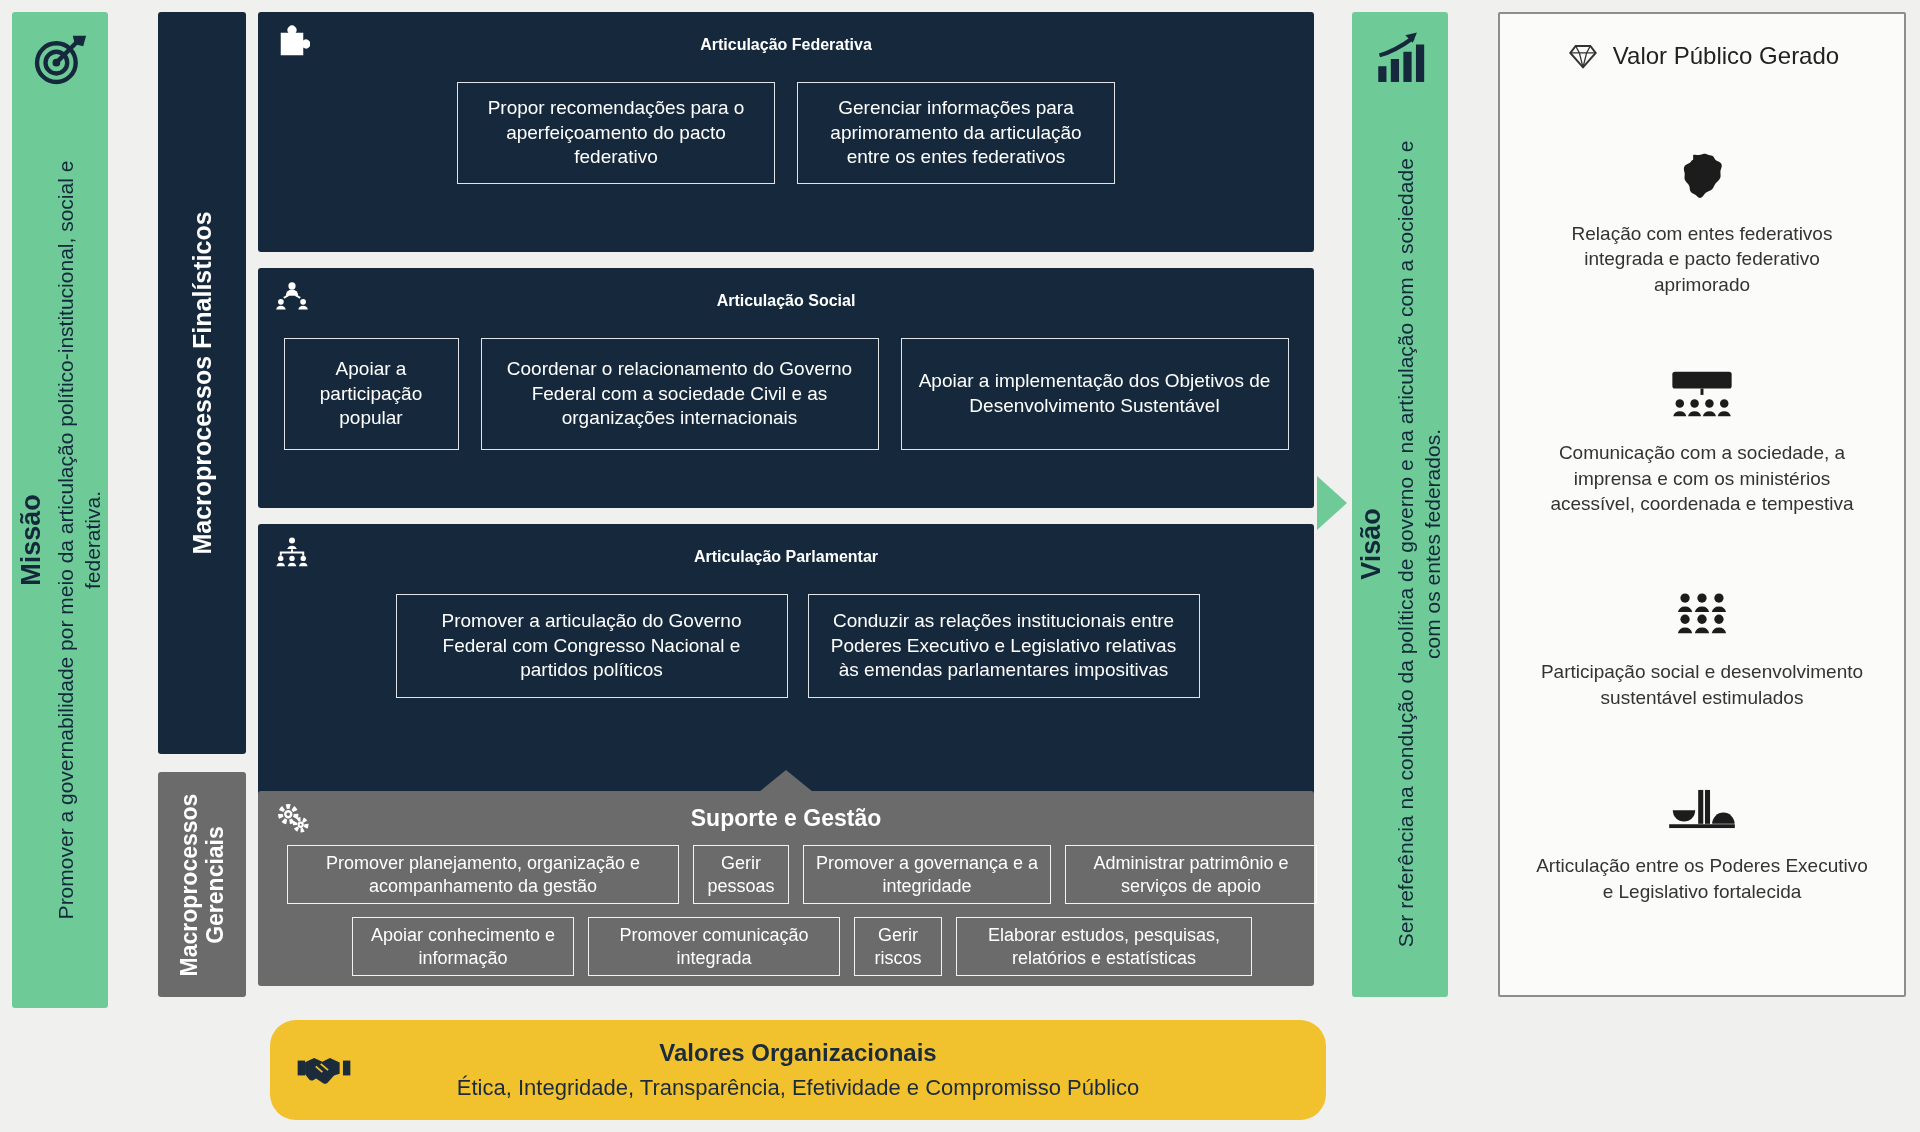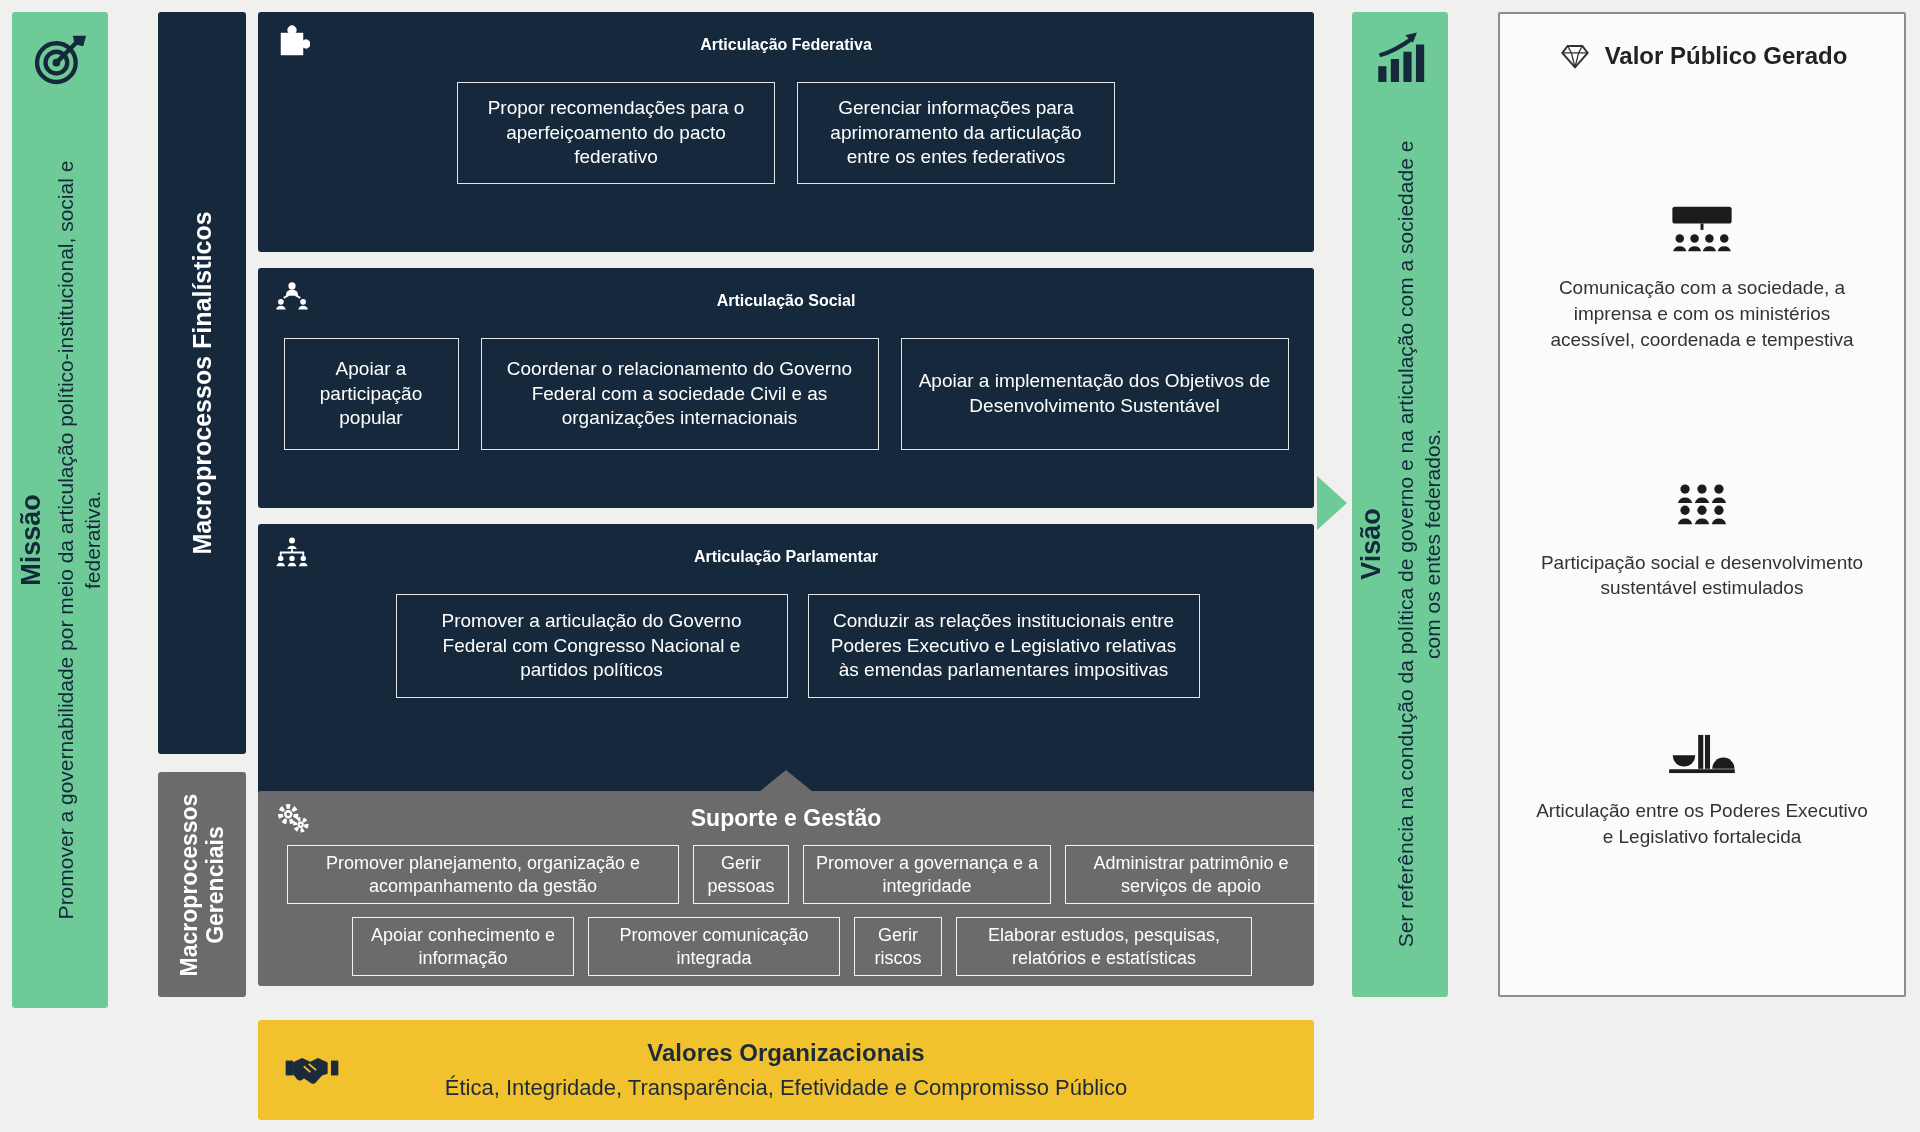--- a/index.html
+++ b/index.html
@@ -91,21 +91,21 @@
 
   
   .pv-panel {
     position: absolute; left: 1498px; top: 12px; width: 408px; height: 985px;
     background: #fbfbfa; border: 2px solid #8d8d8d; border-radius: 2px;
     display: flex; flex-direction: column; color: #2e2e2e;
   }
   .pv-header { display: flex; align-items: center; justify-content: center; gap: 12px; margin-top: 26px; }
   .pv-header .pv-ico { width: 36px; height: 32px; color: #333; }
   .pv-header svg { width: 100%; height: 100%; }
-  .pv-title { font-size: 24px; font-weight: bold; color: #222; text-align: center; }
+  .pv-title { font-size: 24px; font-weight: normal; color: #222; text-align: center; }
   .pv-items {
     flex: 1; display: flex; flex-direction: column;
     justify-content: space-evenly; align-items: center;
     padding: 6px 28px 20px;
   }
   .pv-item { display: flex; flex-direction: column; align-items: center; gap: 16px; }
   .pv-item .pv-ico { width: 72px; height: 56px; color: #1c1c1c; }
   .pv-item svg { width: 100%; height: 100%; }
   .pv-item p { text-align: center; font-size: 19px; line-height: 1.35; color: #333; max-width: 335px; }
 </style>
@@ -210,21 +210,21 @@
     <div class="support-box" style="width:252px">Administrar patrimônio e serviços de apoio</div>
   </div>
   <div class="support-row">
     <div class="support-box" style="width:222px">Apoiar conhecimento e informação</div>
     <div class="support-box" style="width:252px">Promover comunicação integrada</div>
     <div class="support-box" style="width:88px">Gerir riscos</div>
     <div class="support-box" style="width:296px">Elaborar estudos, pesquisas, relatórios e estatísticas</div>
   </div>
 </div>
 
-<div class="panel yellow" style="left:258px; top:1020px; width:1056px; height:100px;">
+<div class="panel yellow" style="left:270px; top:1020px; width:1056px; height:100px;border-radius:26px;">
   <div class="values-icon">
     <svg viewBox="0 0 34 24" fill="currentColor">
       <path d="M1 7.5h4.5v9H1z"></path>
       <path d="M28.5 7.5H33v9h-4.5z"></path>
       <path d="M5.5 8.5l5.5-2.6 5 2.3 4.6-2.3 5.9 2.8v6.8l-3.4 1-3.8 4.3c-.7.8-1.9 1-2.8.4l-4.3-2.9-1.5 1c-.9.6-2.1.4-2.8-.5l-2.4-3z"></path>
       <path d="M12 11l4 3.5M15 9.5l4.5 3.8" stroke="#f2c12e" stroke-width="1.1" fill="none"></path>
     </svg>
   </div>
   <div class="values-title">Valores Organizacionais</div>
   <div class="values-text">Ética, Integridade, Transparência, Efetividade e Compromisso Público</div>
@@ -253,20 +253,28 @@
   <div class="pv-header">
     <span class="pv-ico">
       <svg viewBox="0 0 24 24" fill="none" stroke="currentColor" stroke-width="1.5">
         <path d="M6.5 4.5h11l4 5.2L12 20.5 2.5 9.7z"></path>
         <path d="M2.5 9.7h19M6.5 4.5l2.8 5.2 2.7 10.8M17.5 4.5l-2.8 5.2-2.7 10.8" stroke-width="1"></path>
       </svg>
     </span>
     <span class="pv-title">Valor Público Gerado</span>
   </div>
   <div class="pv-items">
+    <div class="pv-item">
+      <span class="pv-ico">
+        <svg viewBox="0 0 24 24" fill="currentColor">
+          <path d="M8.2 2.6c.9-.5 2 .2 3-.1 1-.3 1.9-.8 2.8-.3.8.5 1.8.3 2.6.8.7.5.7 1.5 1.5 1.9.9.4 2 .7 2.3 1.7.3 1-.4 1.9-.5 2.9-.1 1 .3 2-.1 2.9-.4 1-1.4 1.5-2 2.4-.6.8-.8 1.9-1.6 2.6-.8.7-1.9.8-2.7 1.5-.7.6-1 1.7-1.9 2-.9.3-1.6-.6-2.3-1.2-.7-.6-1.7-.7-2.2-1.5-.5-.8-.2-1.9-.7-2.7-.5-.9-1.5-1.4-1.8-2.4-.3-1 .2-2-.1-3-.2-.9-.5-1.9 0-2.7.5-.8 1.6-.9 2.3-1.5.6-.5.6-1 1.4-1.3z"></path>
+        </svg>
+      </span>
+      <p>Relação com entes federativos integrada e pacto federativo aprimorado</p>
+    </div>
     <div class="pv-item">
       <span class="pv-ico">
         <svg viewBox="0 0 34 26" fill="currentColor">
           <rect x="3" y="1.5" width="28" height="8" rx="1.2"></rect>
           <path d="M17 9.5v3" stroke="currentColor" stroke-width="1.4"></path>
           <circle cx="6.5" cy="16.5" r="2"></circle>
             <path d="M3.4 22.6a3.2 3.2 0 0 1 6.2 0z"></path>
           <circle cx="13.5" cy="16.5" r="2"></circle>
             <path d="M10.4 22.6a3.2 3.2 0 0 1 6.2 0z"></path>
           <circle cx="20.5" cy="16.5" r="2"></circle>

